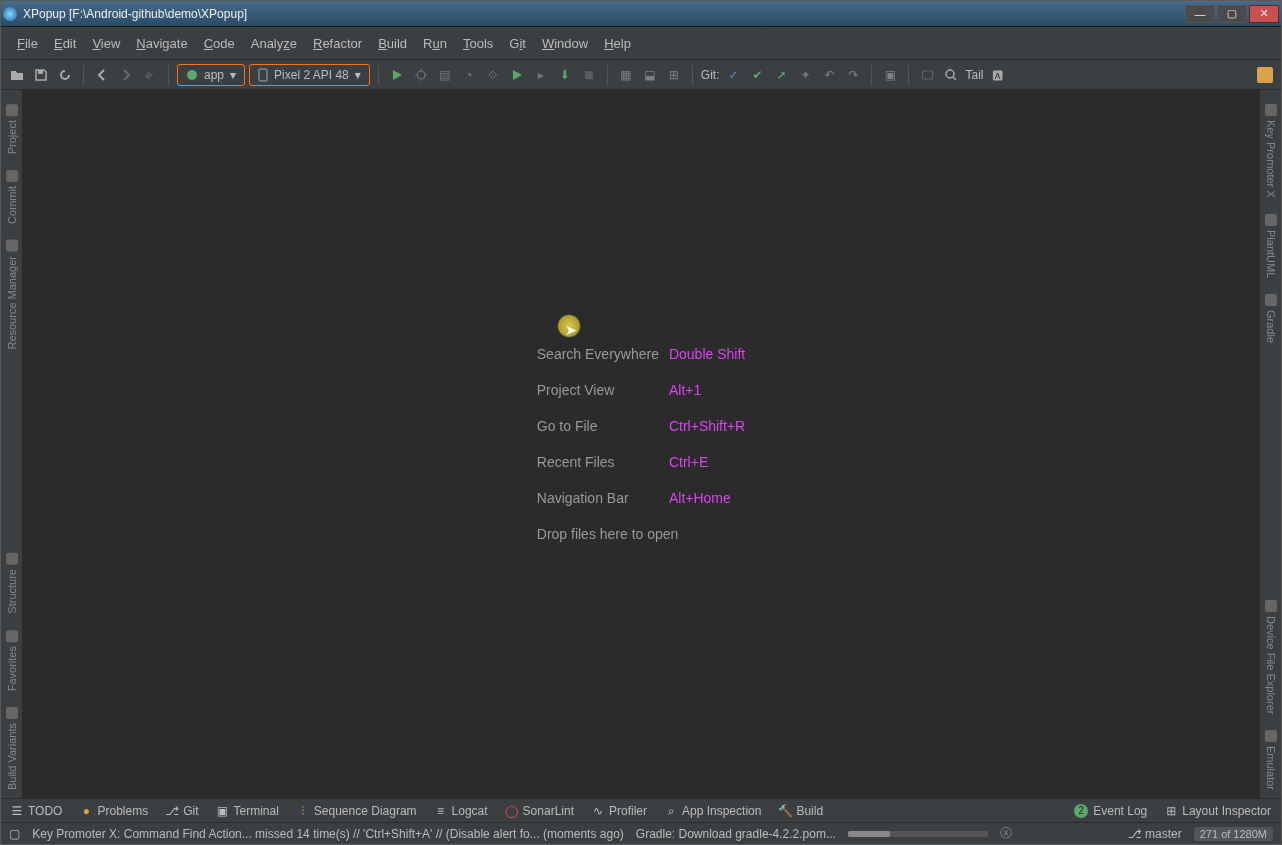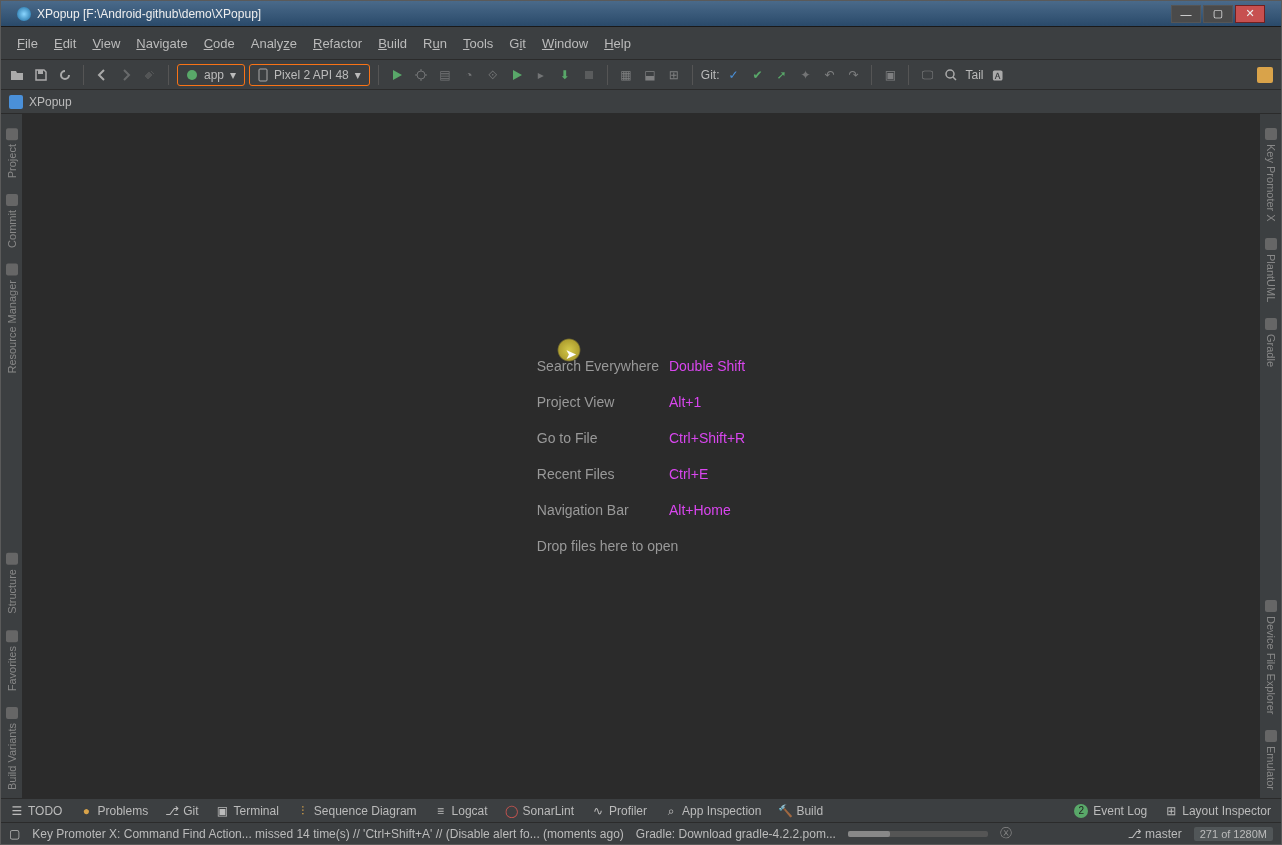--- a/index.html
+++ b/index.html
@@ -1,18 +1,18 @@
 <!DOCTYPE html>
 <html><head>
 <meta charset="utf-8">
 <style>
 * { margin: 0; padding: 0; box-sizing: border-box; font-family: "Segoe UI", Arial, sans-serif; }
 html, body { width: 1282px; height: 845px; overflow: hidden; background: #3c3f41; color: #bbbbbb; }
 .window { width: 100%; height: 100%; display: flex; flex-direction: column; border: 1px solid #5a5a5a; }
-.titlebar { height: 26px; background: linear-gradient(#4a6a8a, #2a4a6a); display: flex; align-items: center; padding: 0 16px; color: #eee; font-size: 12px; border-bottom: 1px solid #1a1a1a; }
+.titlebar { height: 26px; background: linear-gradient(#4a6a8a, #2a4a6a); display: flex; align-items: center; padding: 0 2px; color: #eee; font-size: 12px; border-bottom: 1px solid #1a1a1a; }
 .titlebar .icon { width: 14px; height: 14px; background: radial-gradient(circle, #8ad6ff, #1a6aa0); border-radius: 50%; margin-right: 6px; }
 .titlebar .spacer { flex: 1; }
 .win-btn { width: 30px; height: 18px; margin-left: 2px; display: flex; align-items: center; justify-content: center; border: 1px solid #555; background: #4a4a4a; color: #eee; font-size: 11px; }
 .win-btn.close { background: #c75050; border-color: #702020; }
 .menubar { height: 26px; background: #3c3f41; display: flex; align-items: center; padding: 16px 8px; font-size: 13px; border-bottom: 1px solid #2b2b2b; }
 .menu-item { padding: 3px 8px; cursor: pointer; }
 .menu-item .u { text-decoration: underline; }
 .toolbar { height: 30px; background: #3c3f41; display: flex; align-items: center; padding: 0 6px; gap: 4px; border-bottom: 1px solid #2b2b2b; font-size: 12px; }
 .tbtn { width: 20px; height: 20px; display: flex; align-items: center; justify-content: center; color: #aaa; cursor: pointer; border-radius: 2px; }
 .tsel { height: 22px; border: 1px solid #f97316; background: #3c3f41; display: flex; align-items: center; padding: 0 8px; gap: 6px; cursor: pointer; border-radius: 3px; }
@@ -178,24 +178,20 @@
     <span style="cursor:pointer">Tail</span>
     <div class="tbtn">🅰</div>
     <div class="spacer"></div>
     <div class="tbtn">
         <svg width="16" height="16" viewBox="0 0 16 16">
           <rect width="16" height="16" rx="2" fill="#d9a34a"></rect>
         </svg>
       </div>
   </div>
 
-  <div class="navbar">
-    <div class="proj-icon"></div>
-    <span>XPopup</span>
-  </div>
 
   <div class="body-row">
     <div class="sidebar-left">
       <div class="side-item">
           <span>Project</span>
           <span class="side-icon"></span>
         </div>
       <div class="side-item">
           <span>Commit</span>
           <span class="side-icon"></span>

